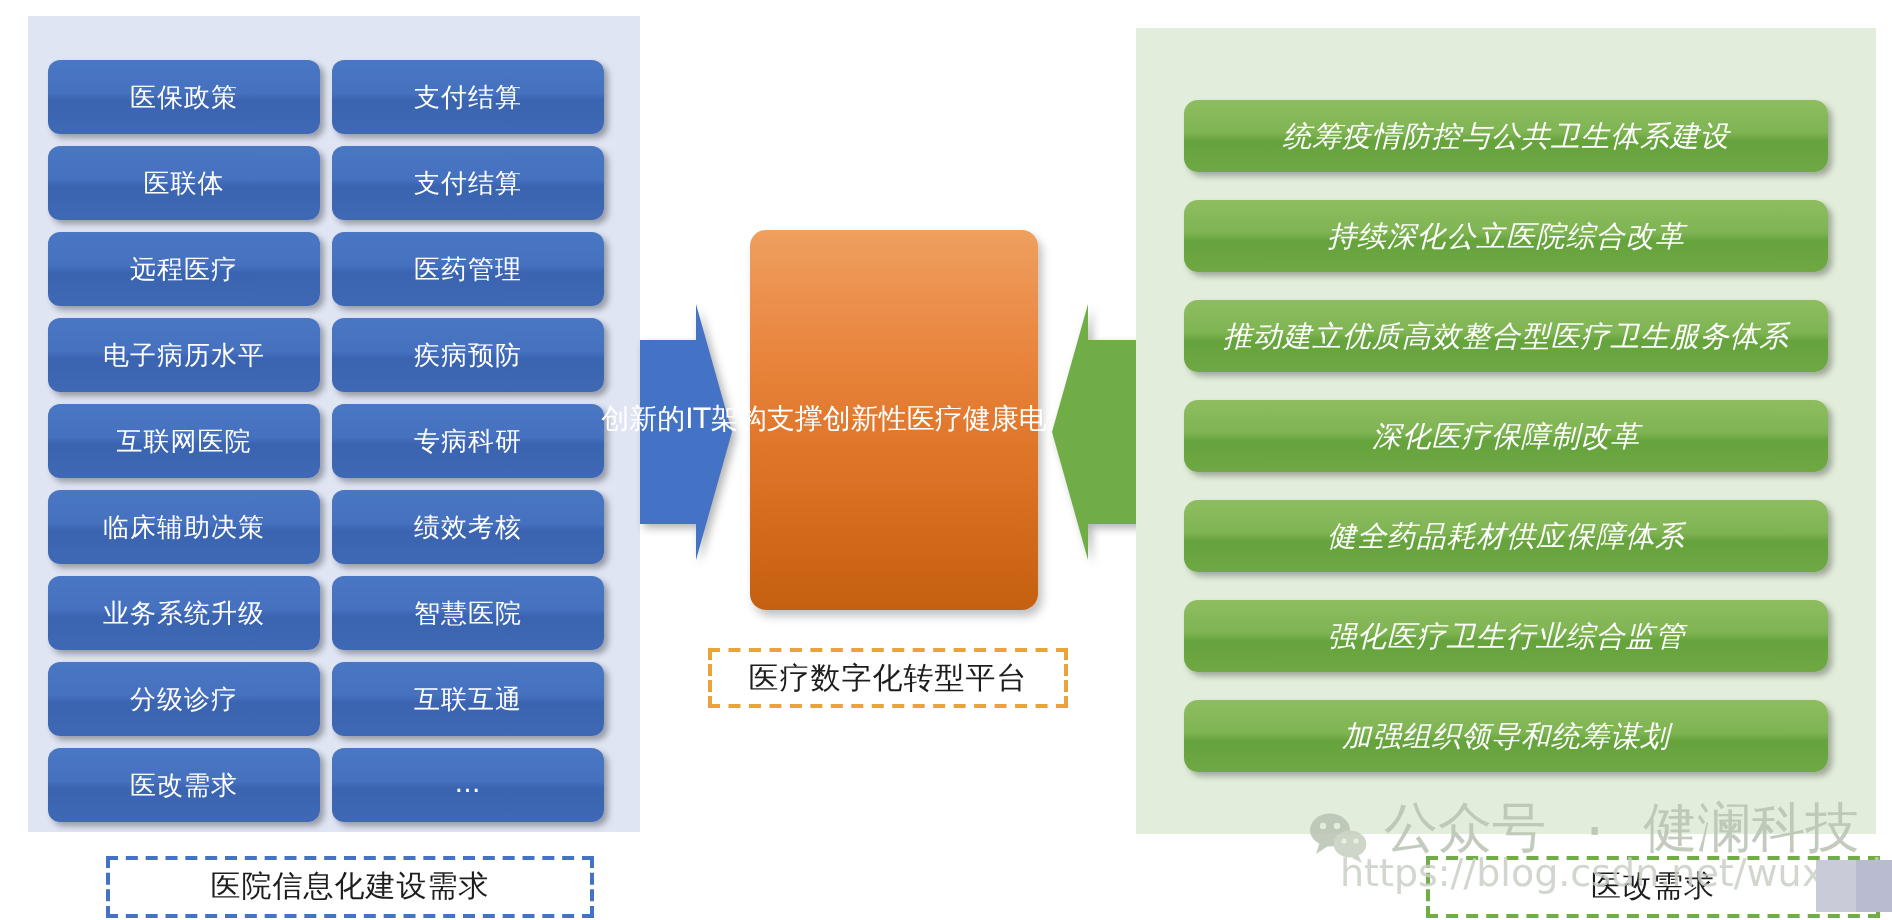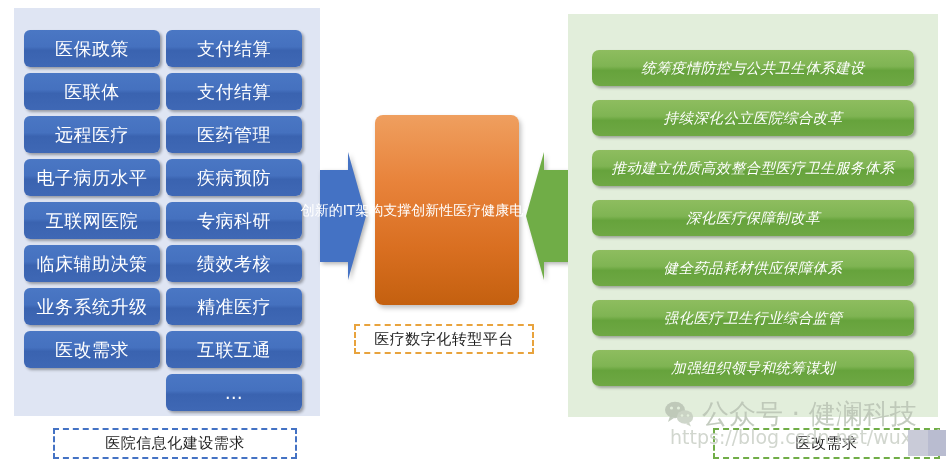--- a/index.html
+++ b/index.html
@@ -40,21 +40,21 @@
   .blue-btn {
     height: 37px;
     margin-bottom: 6px;
     border-radius: 6px;
     background: linear-gradient(to bottom, #4a77c4 0%, #4571bf 45%, #3a63b0 55%, #3f68b5 100%);
     box-shadow: 2px 2px 3px rgba(0,0,0,0.33);
     display: flex;
     align-items: center;
     justify-content: center;
     color: #ffffff;
-    font-size: 18px;
+    font-size: 13px;
     letter-spacing: 0.5px;
     white-space: nowrap;
   }
 
   
   #right-panel {
     position: absolute;
     left: 568px;
     top: 14px;
     width: 370px;
@@ -149,29 +149,30 @@
   #watermark {
     position: absolute;
     left: 650px;
     top: 396px;
     width: 296px;
     height: 64px;
     pointer-events: none;
   }
   #wm-line1 {
     position: absolute;
-    left: 14px;
+    left: 4px;
     top: 0px;
     display: flex;
-    align-items: center;
+    align-items: flex-end;
     gap: 8px;
     color: #b9c3b4;
     font-size: 27px;
     white-space: nowrap;
     opacity: 0.85;
+    font-family: Liberation Mono, monospace;
   }
   #wm-url {
     position: absolute;
     left: 20px;
     top: 30px;
     color: #c9cfc6;
     font-size: 19px;
     white-space: nowrap;
     opacity: 0.85;
   }
@@ -192,31 +193,32 @@
   <div id="left-panel">
 
     <div class="btn-col" id="left-col-1">
       <div class="blue-btn">医保政策</div>
       <div class="blue-btn">医联体</div>
       <div class="blue-btn">远程医疗</div>
       <div class="blue-btn">电子病历水平</div>
       <div class="blue-btn">互联网医院</div>
       <div class="blue-btn">临床辅助决策</div>
       <div class="blue-btn">业务系统升级</div>
+      <div class="blue-btn">分级诊疗</div>
       <div class="blue-btn">医改需求</div>
     </div>
 
     <div class="btn-col" id="left-col-2">
       <div class="blue-btn">支付结算</div>
       <div class="blue-btn">支付结算</div>
       <div class="blue-btn">医药管理</div>
       <div class="blue-btn">疾病预防</div>
       <div class="blue-btn">专病科研</div>
       <div class="blue-btn">绩效考核</div>
-      <div class="blue-btn">精准医疗</div>
+      <div class="blue-btn">智慧医院</div>
       <div class="blue-btn">互联互通</div>
       <div class="blue-btn">…</div>
     </div>
 
   </div>
 
   <svg id="arrow-left" class="arrow" viewBox="0 0 50 128">
     <path d="M2,18 L30,18 L30,0 L48,64 L30,128 L30,110 L2,110 Z" fill="#4472c4"></path>
   </svg>
 

